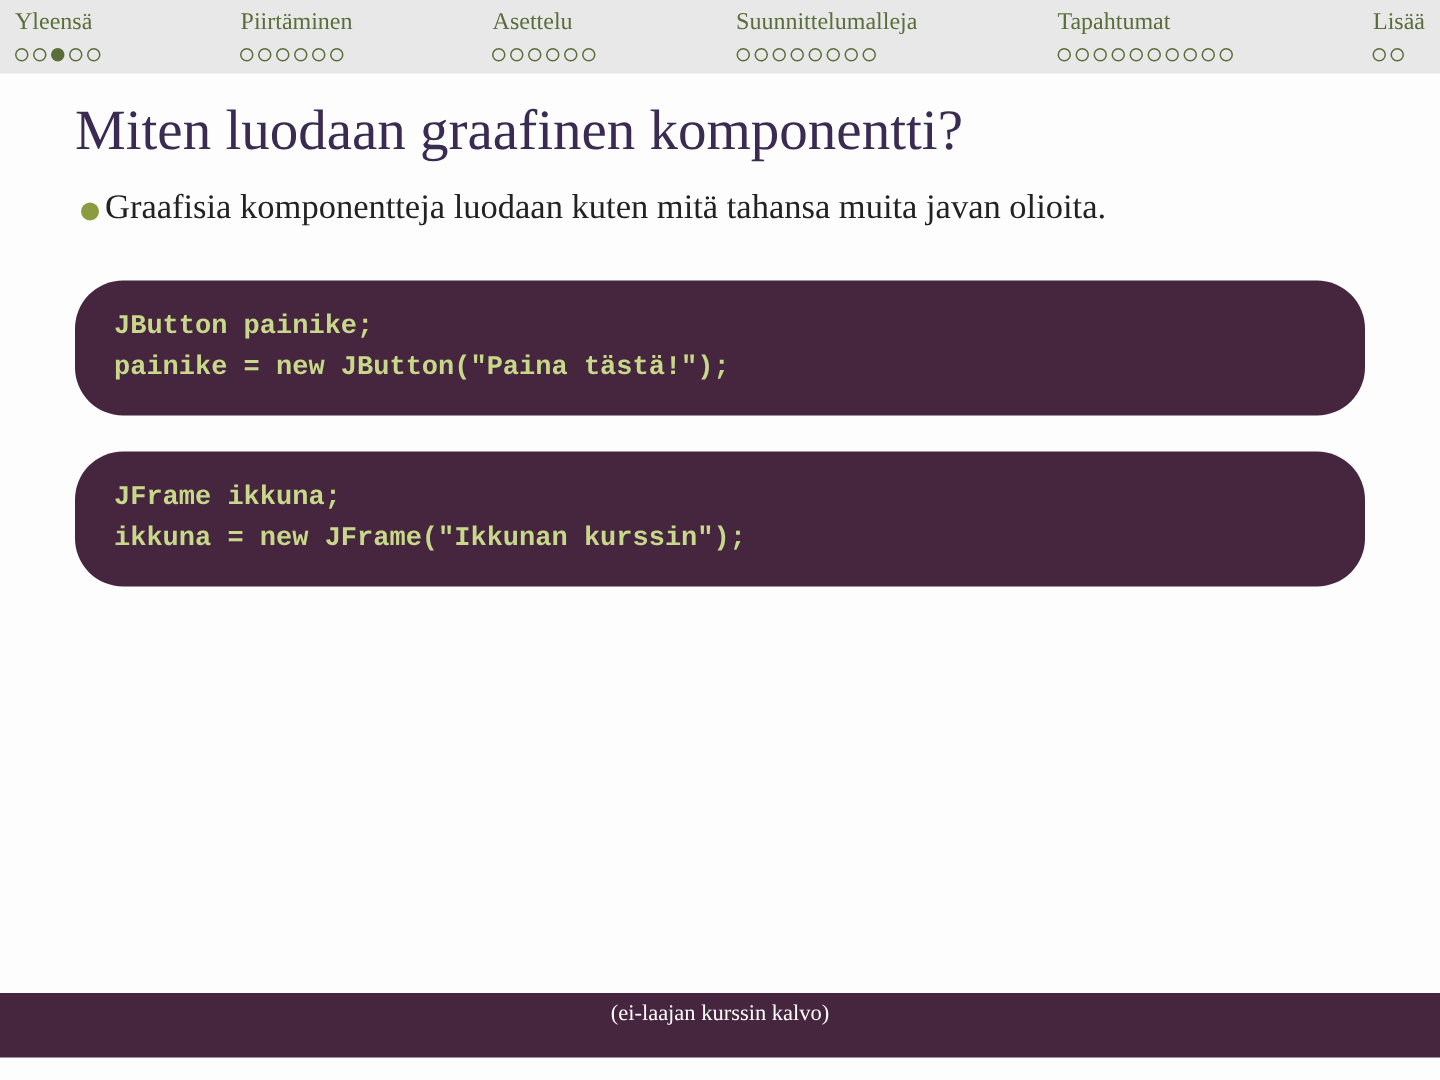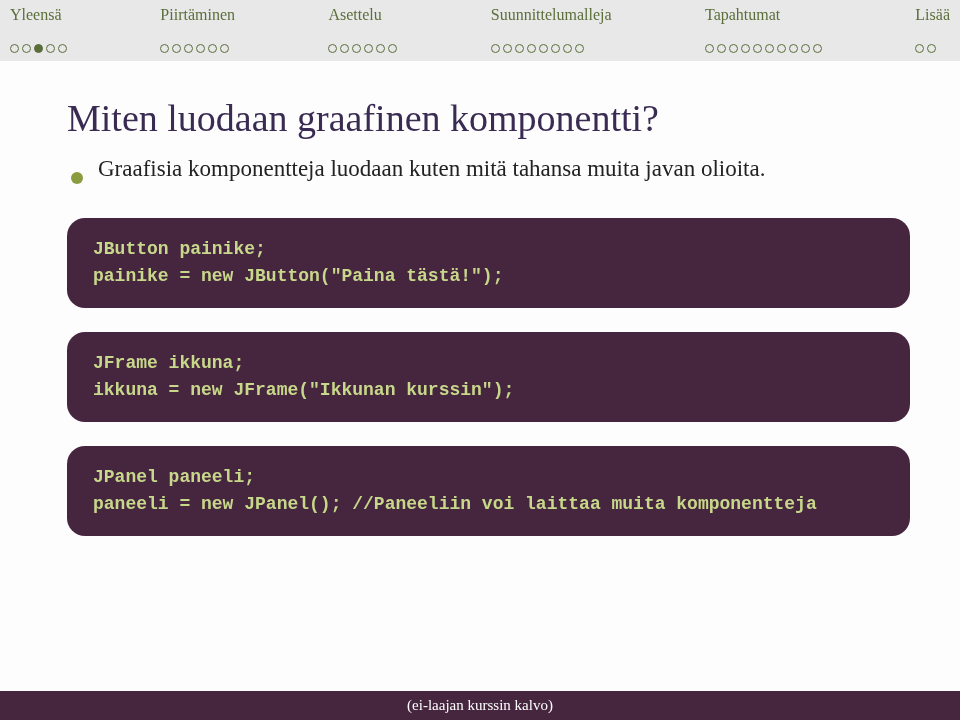--- a/index.html
+++ b/index.html
@@ -15,86 +15,85 @@
     background: #e8e8e8;
     padding: 6px 10px 8px 10px;
     display: flex;
     justify-content: space-between;
     align-items: flex-start;
   }
   .nav-item {
     display: flex;
     flex-direction: column;
     align-items: flex-start;
-    gap: 20px;
+    gap: 8px;
   }
   .nav-label {
     font-size: 16px;
     color: #5b6e3a;
     font-family: Georgia, serif;
   }
   .dots { display: flex; gap: 3px; }
   .dot {
     width: 9px; height: 9px;
     border-radius: 50%;
     border: 1.5px solid #5b6e3a;
     background: transparent;
   }
   .dot.filled { background: #5b6e3a; }
   .content {
-    padding: 35px 50px 0 50px;
-    margin-left: 17px;
+    padding: 16px 50px 0 50px;
   }
   h1 {
     font-size: 38px;
     font-weight: normal;
     color: #3a2b52;
     margin-bottom: 14px;
     font-family: Georgia, serif;
   }
   .bullet-row {
     display: flex;
-    align-items: flex-end;
-    gap: 15px;
+    align-items: center;
+    gap: 4px;
     margin-bottom: 34px;
     padding-left: 4px;
   }
   .bullet-dot {
     width: 12px; height: 12px;
     border-radius: 50%;
     background: #8a9c3f;
     margin-top: 7px;
     flex-shrink: 0;
   }
   .bullet-text {
     font-size: 23px;
     line-height: 1.3;
     color: #222;
   }
   .codebox {
     background: #46263f;
-    border-radius: 18px;
+    border-radius: 32px;
     padding: 18px 26px;
     margin: 0 0 24px 0;
     color: #c8d88a;
     font-family: 'Courier New', Courier, monospace;
     font-weight: bold;
     font-size: 18px;
     line-height: 1.5;
     white-space: pre;
   }
   .footer {
     position: absolute;
-    bottom: 0;
+    bottom: 15px;
     left: 0;
     width: 100%;
     background: #46263f;
     color: #ffffff;
     text-align: center;
-    padding: 6px 0 6px 0;
+    padding: 6px 0 20px 0;
     font-size: 15px;
     font-family: Georgia, serif;
   }
 </style>
 </head>
 <body>
 
 <div class="topnav">
     <div class="nav-item">
       <div class="nav-label">Yleensä</div>
@@ -168,17 +167,15 @@
 <div class="content">
   <h1>Miten luodaan graafinen komponentti?</h1>
   <div class="bullet-row">
     <div class="bullet-dot"></div>
     <div class="bullet-text">Graafisia komponentteja luodaan kuten mitä tahansa muita javan olioita.</div>
   </div>
   <div class="codebox">JButton painike;
 painike = new JButton("Paina tästä!");</div>
   <div class="codebox">JFrame ikkuna;
 ikkuna = new JFrame("Ikkunan kurssin");</div>
-  <div class="codebox">JPanel paneeli;
-paneeli = new JPanel(); //Paneeliin voi laittaa muita komponentteja</div>
 </div>
 
 <div class="footer">(ei-laajan kurssin kalvo)</div>
 
 </body></html>

